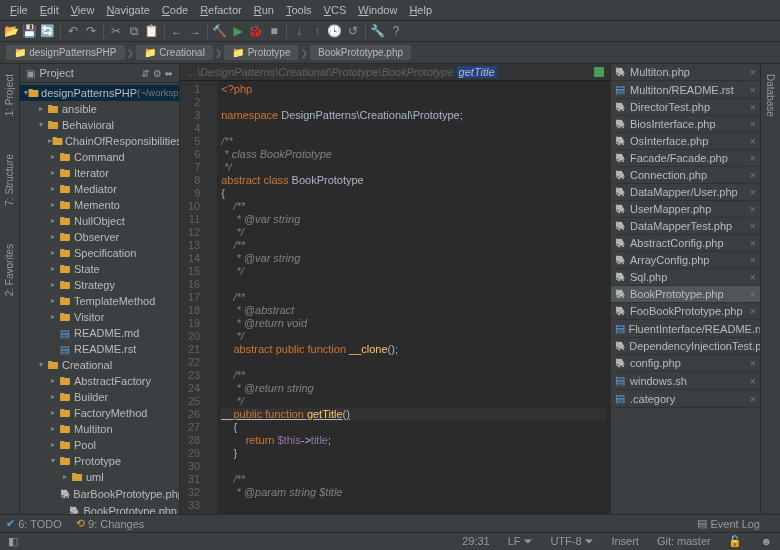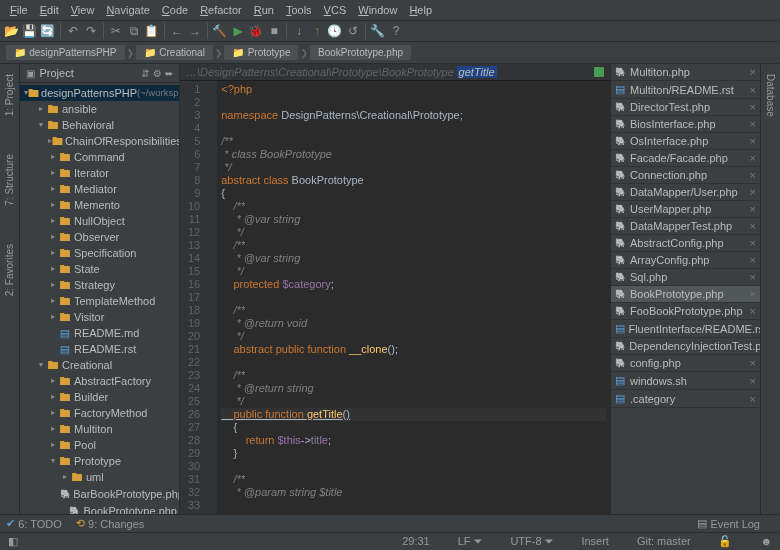--- a/index.html
+++ b/index.html
@@ -51,21 +51,21 @@
 .right-panel { width: 150px; background: #3c3f41; border-left: 1px solid #2b2b2b; display: flex; flex-direction: column; }
 .right-panel .file-tab { display: flex; align-items: center; padding: 2px 4px; font-size: 10px; color: #bbb; border-bottom: 1px solid #323232; }
 .right-panel .file-tab.active { background: #515658; }
 .right-panel .file-tab .ico { width: 12px; font-size: 9px; margin-right: 3px; }
 .right-panel .file-tab .close { margin-left: auto; color: #777; }
 .right-gutter { width: 20px; background: #3c3f41; border-left: 1px solid #2b2b2b; display: flex; flex-direction: column; align-items: center; padding-top: 6px; }
 .right-gutter .vtab { writing-mode: vertical-lr; font-size: 10px; color: #999; padding: 4px 2px; }
 .bottom-bar { background: #3c3f41; border-top: 1px solid #2b2b2b; display: flex; align-items: center; padding: 2px 6px; font-size: 10px; color: #999; }
 .bottom-bar .item { margin-right: 14px; display: flex; align-items: center; gap: 3px; }
 .status-bar { background: #3c3f41; border-top: 1px solid #2b2b2b; display: flex; align-items: center; padding: 2px 8px; font-size: 10px; color: #999; }
-.status-bar .right { margin-left: auto; display: flex; gap: 28px; }
+.status-bar .right { margin-left: auto; display: flex; gap: 18px; }
 .status-bar .lock { font-size: 11px; }
 </style>
 </head>
 <body>
 
 <div class="menubar">
     <span><u>F</u>ile</span>
     <span><u>E</u>dit</span>
     <span><u>V</u>iew</span>
     <span><u>N</u>avigate</span>
@@ -359,23 +359,23 @@
           <div><span class="cm"> * class BookPrototype</span></div>
           <div><span class="cm"> */</span></div>
           <div><span class="kw">abstract class </span><span>BookPrototype</span></div>
           <div><span>{</span></div>
           <div><span class="cm">    /**</span></div>
           <div><span class="cm">     * @var string</span></div>
           <div><span class="cm">     */</span></div>
           <div><span class="cm">    /**</span></div>
           <div><span class="cm">     * @var string</span></div>
           <div><span class="cm">     */</span></div>
-          <div><span>    </span><span class="kw">protected </span><span class="var">$category</span><span>;</span></div>
           <div><span></span></div>
           <div><span class="cm">    /**</span></div>
+          <div><span class="cm">     * @abstract</span></div>
           <div><span class="cm">     * @return void</span></div>
           <div><span class="cm">     */</span></div>
           <div><span>    </span><span class="kw">abstract public function </span><span class="fn">__clone</span><span>();</span></div>
           <div><span></span></div>
           <div><span class="cm">    /**</span></div>
           <div><span class="cm">     * @return string</span></div>
           <div><span class="cm">     */</span></div>
           <div class="hl-line"><span>    </span><span class="kw">public function </span><span class="fn">getTitle</span><span>()</span></div>
           <div><span>    {</span></div>
           <div><span>        </span><span class="kw">return </span><span class="var">$this</span><span>-&gt;</span><span class="var">title</span><span>;</span></div>

